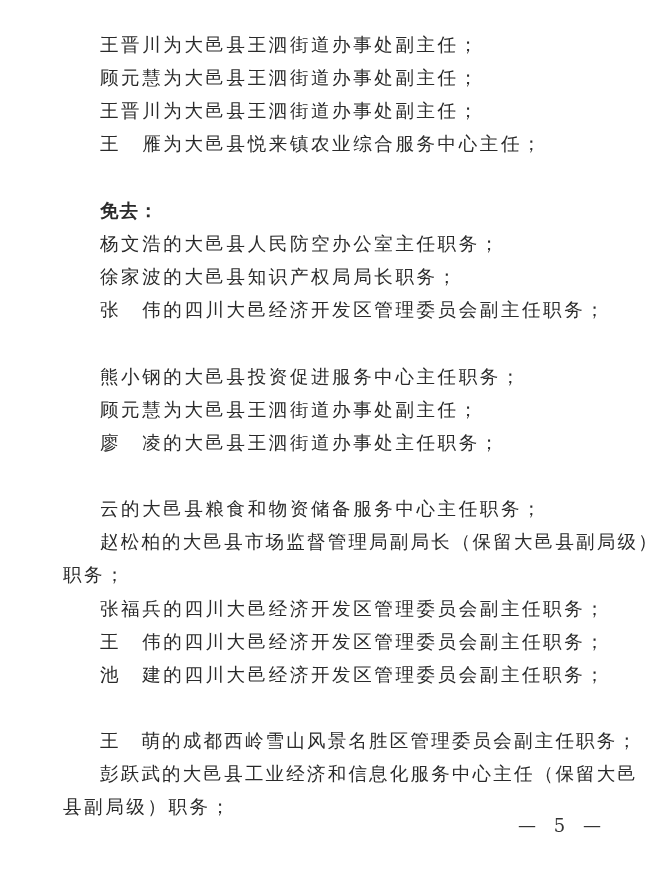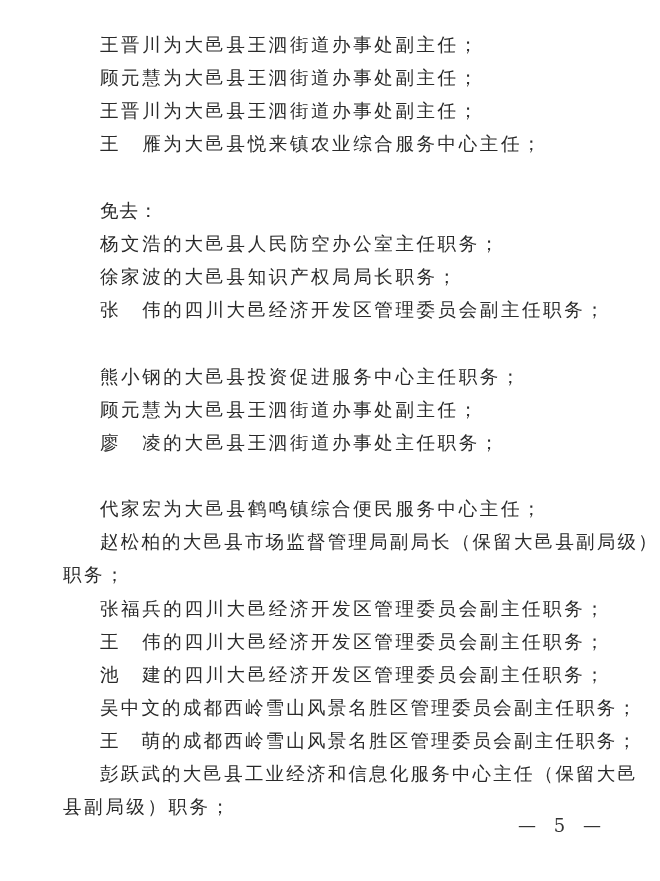--- a/index.html
+++ b/index.html
@@ -27,21 +27,21 @@
       left: 100px;
       font-size: 18.5px;
       line-height: 24px;
       letter-spacing: 2.6px;
       white-space: nowrap;
     }
     .line.cont {
       left: 63px;
     }
     .line.heading {
-      font-weight: normal;
+      font-weight: bold;
       letter-spacing: 1px;
     }
     .page-number {
       position: absolute;
       left: 518px;
       top: 814px;
       font-size: 18px;
       line-height: 24px;
       letter-spacing: 6px;
       color: #333;
@@ -56,25 +56,24 @@
   <div class="line" style="top:66px">顾元慧为大邑县王泗街道办事处副主任；</div>
   <div class="line" style="top:99px">王晋川为大邑县王泗街道办事处副主任；</div>
   <div class="line" style="top:132px">王　雁为大邑县悦来镇农业综合服务中心主任；</div>
   <div class="line heading" style="top:199px">免去：</div>
   <div class="line" style="top:232px">杨文浩的大邑县人民防空办公室主任职务；</div>
   <div class="line" style="top:265px">徐家波的大邑县知识产权局局长职务；</div>
   <div class="line" style="top:298px">张　伟的四川大邑经济开发区管理委员会副主任职务；</div>
   <div class="line" style="top:365px">熊小钢的大邑县投资促进服务中心主任职务；</div>
   <div class="line" style="top:398px">顾元慧为大邑县王泗街道办事处副主任；</div>
   <div class="line" style="top:431px">廖　凌的大邑县王泗街道办事处主任职务；</div>
-  <div class="line" style="top:497px">代家宏为大邑县鹤鸣镇综合便民服务中心主任；</div>
+  <div class="line" style="top:497px">云的大邑县粮食和物资储备服务中心主任职务；</div>
   <div class="line" style="top:530px; letter-spacing:2.2px">赵松柏的大邑县市场监督管理局副局长（保留大邑县副局级）</div>
   <div class="line cont" style="top:563px">职务；</div>
   <div class="line" style="top:597px">张福兵的四川大邑经济开发区管理委员会副主任职务；</div>
   <div class="line" style="top:663px">池　建的四川大邑经济开发区管理委员会副主任职务；</div>
   <div class="line" style="top:630px">王　伟的四川大邑经济开发区管理委员会副主任职务；</div>
-  <div class="line" style="top:696px; letter-spacing:2.2px">吴中文的成都西岭雪山风景名胜区管理委员会副主任职务；</div>
   <div class="line" style="top:729px; letter-spacing:2.2px">王　萌的成都西岭雪山风景名胜区管理委员会副主任职务；</div>
   <div class="line" style="top:762px; letter-spacing:2.2px">彭跃武的大邑县工业经济和信息化服务中心主任（保留大邑</div>
   <div class="line cont" style="top:795px">县副局级）职务；</div>
 
   <div class="page-number">— 5 —</div>
 </div>
 
 </body></html>

